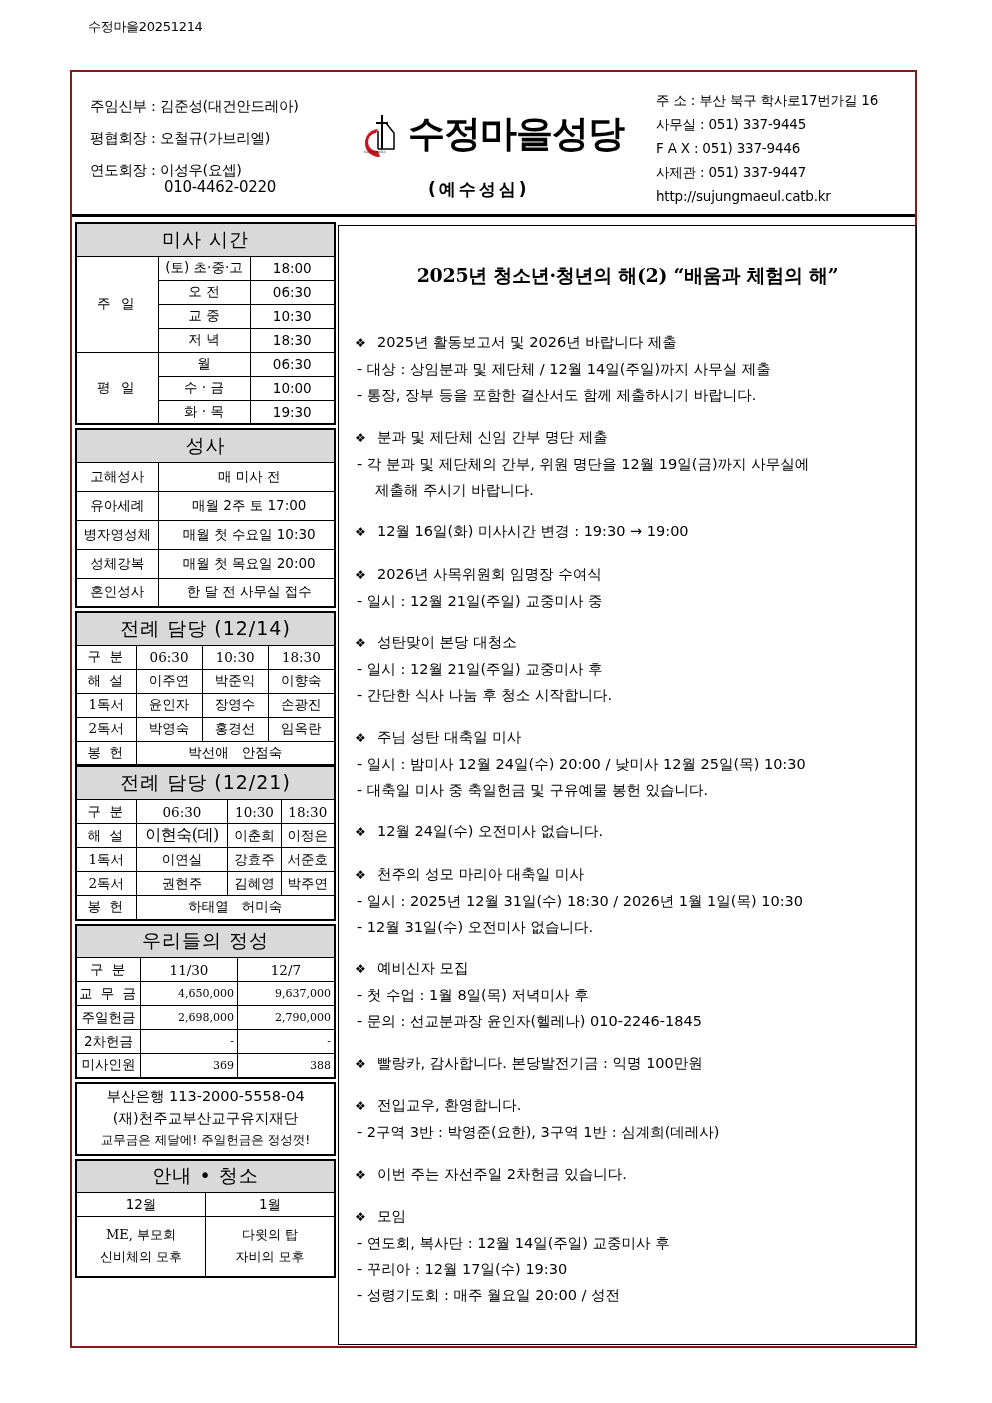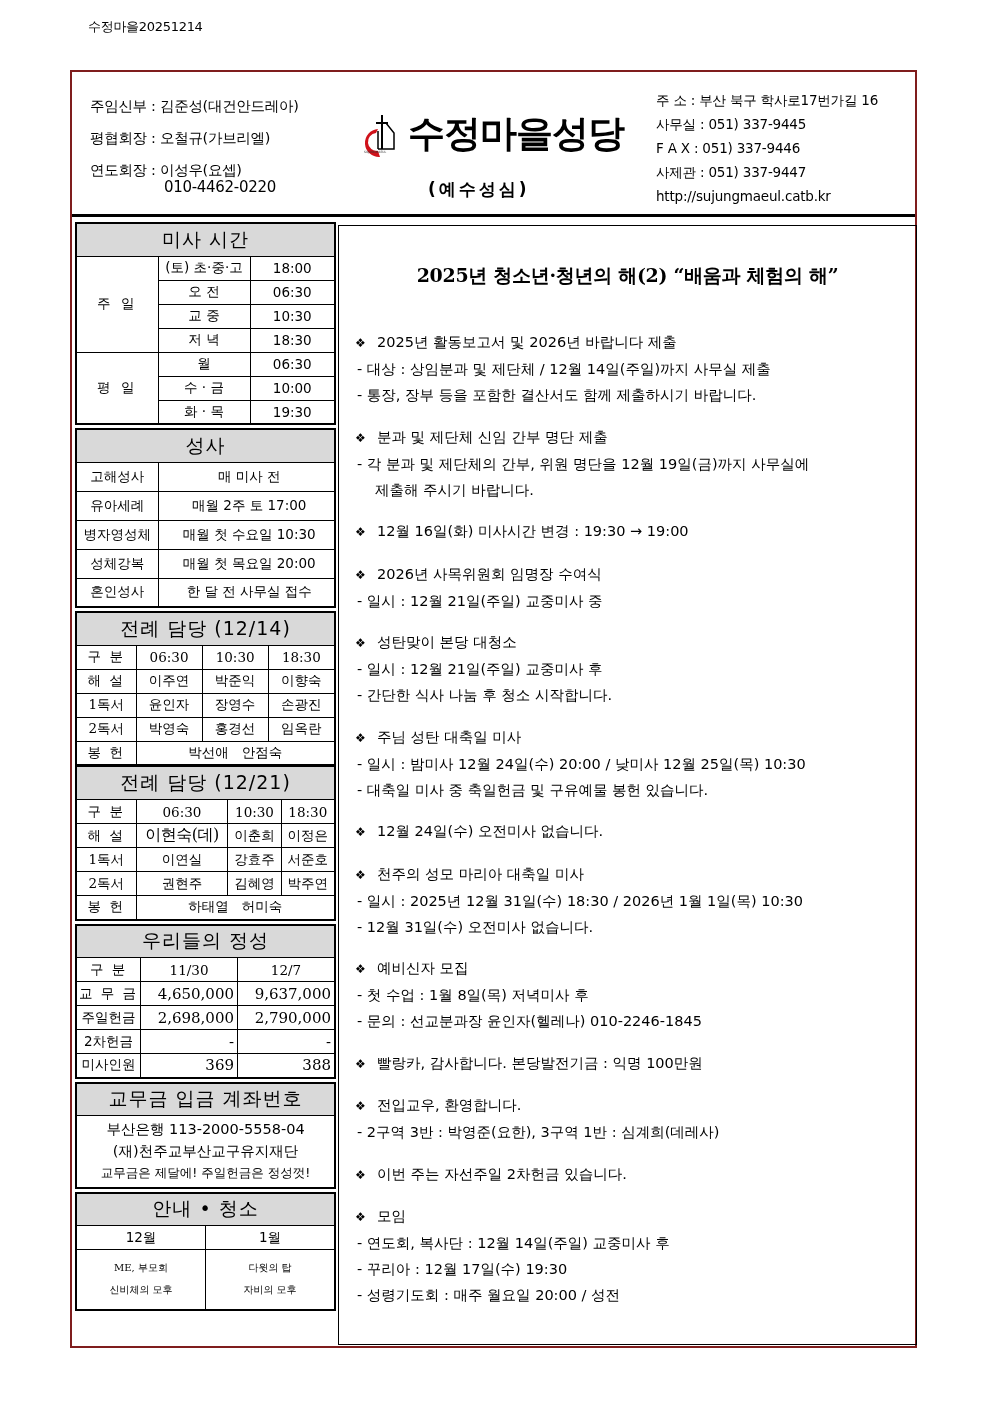--- a/index.html
+++ b/index.html
@@ -15,27 +15,27 @@
   .logo { position: absolute; left: 2px; top: 6px; width: 44px; height: 50px; }
   .brand-name { position: absolute; left: 52px; top: 4px; font-size: 37px; font-weight: bold; letter-spacing: -1px; white-space: nowrap; font-family: "DejaVu Sans", sans-serif; }
   .subtitle { position: absolute; left: 356px; top: 106px; font-size: 17px; font-weight: bold; letter-spacing: 3px; }
   .hdr-right { position: absolute; left: 584px; top: 16px; font-size: 13.5px; line-height: 24px; white-space: nowrap; letter-spacing: -0.2px; }
 
   .leftcol { position: absolute; left: 3px; top: 150px; width: 261px; }
   table.box { width: 261px; border-collapse: collapse; border: 2px solid #000; margin-bottom: 3px; font-size: 13.5px; }
   table.box td, table.box th { border: 1px solid #000; text-align: center; height: 24px; padding: 0 2px; white-space: nowrap; }
   table.box th.title { background: #d9d9d9; font-size: 19px; font-weight: normal; height: 33px; letter-spacing: 1px; }
   .serif { font-family: "DejaVu Serif", "Liberation Serif", serif; }
-  td.num { text-align: right !important; padding-right: 3px !important; font-family: "DejaVu Serif", serif; font-size: 15px; }
+  td.num { text-align: right !important; padding-right: 3px !important; font-family: "DejaVu Serif", serif; font-size: 11px; }
   td.lbl { letter-spacing: 2px; }
   td.left { text-align: left; padding-left: 8px !important; }
   .acct td { height: 24px; border: none !important; font-size: 14.5px; }
   .acct td.small { font-size: 12.5px; }
   .clean td { height: 24px; }
-  .clean td.tall { height: 60px; line-height: 22px; font-family: "DejaVu Serif", serif; font-size: 10px; text-align: center; }
+  .clean td.tall { height: 60px; line-height: 22px; font-family: "DejaVu Serif", serif; font-size: 13px; text-align: center; }
 
   .rightbox { position: absolute; left: 266px; top: 153px; width: 579px; height: 1120px; border: 1px solid #000; border-right: 1px solid #000; }
   .news-title { position: absolute; left: 0; top: 37px; width: 100%; text-align: center; font-family: "DejaVu Serif", "Liberation Serif", serif; font-size: 19px; font-weight: bold; letter-spacing: -0.3px; }
   .news { position: absolute; left: 16px; top: 103px; width: 555px; font-size: 14.5px; }
   .item { margin-bottom: 15.5px; }
   .item .head { line-height: 26px; white-space: nowrap; }
   .item .head .bullet { display: inline-block; width: 22px; font-size: 12px; }
   .item .line { line-height: 26px; padding-left: 2px; white-space: nowrap; }
   .item .line.cont { padding-left: 20px; }
 </style>
@@ -245,23 +245,20 @@
       <tr>
         <td>미사인원</td>
         <td class="num">369</td>
         <td class="num">388</td>
       </tr>
     </tbody>
       </table>
 
     <table class="box acct">
       <tbody>
-          <tr>
-            <th class="title" style="border-bottom:1px solid #000">교무금 입금 계좌번호</th>
-          </tr>
       <tr>
             <td style="padding-top:3px">부산은행 113-2000-5558-04</td>
           </tr>
       <tr>
             <td>(재)천주교부산교구유지재단</td>
           </tr>
       <tr>
             <td class="small" style="padding-bottom:3px">교무금은 제달에! 주일헌금은 정성껏!</td>
           </tr>
     </tbody>

